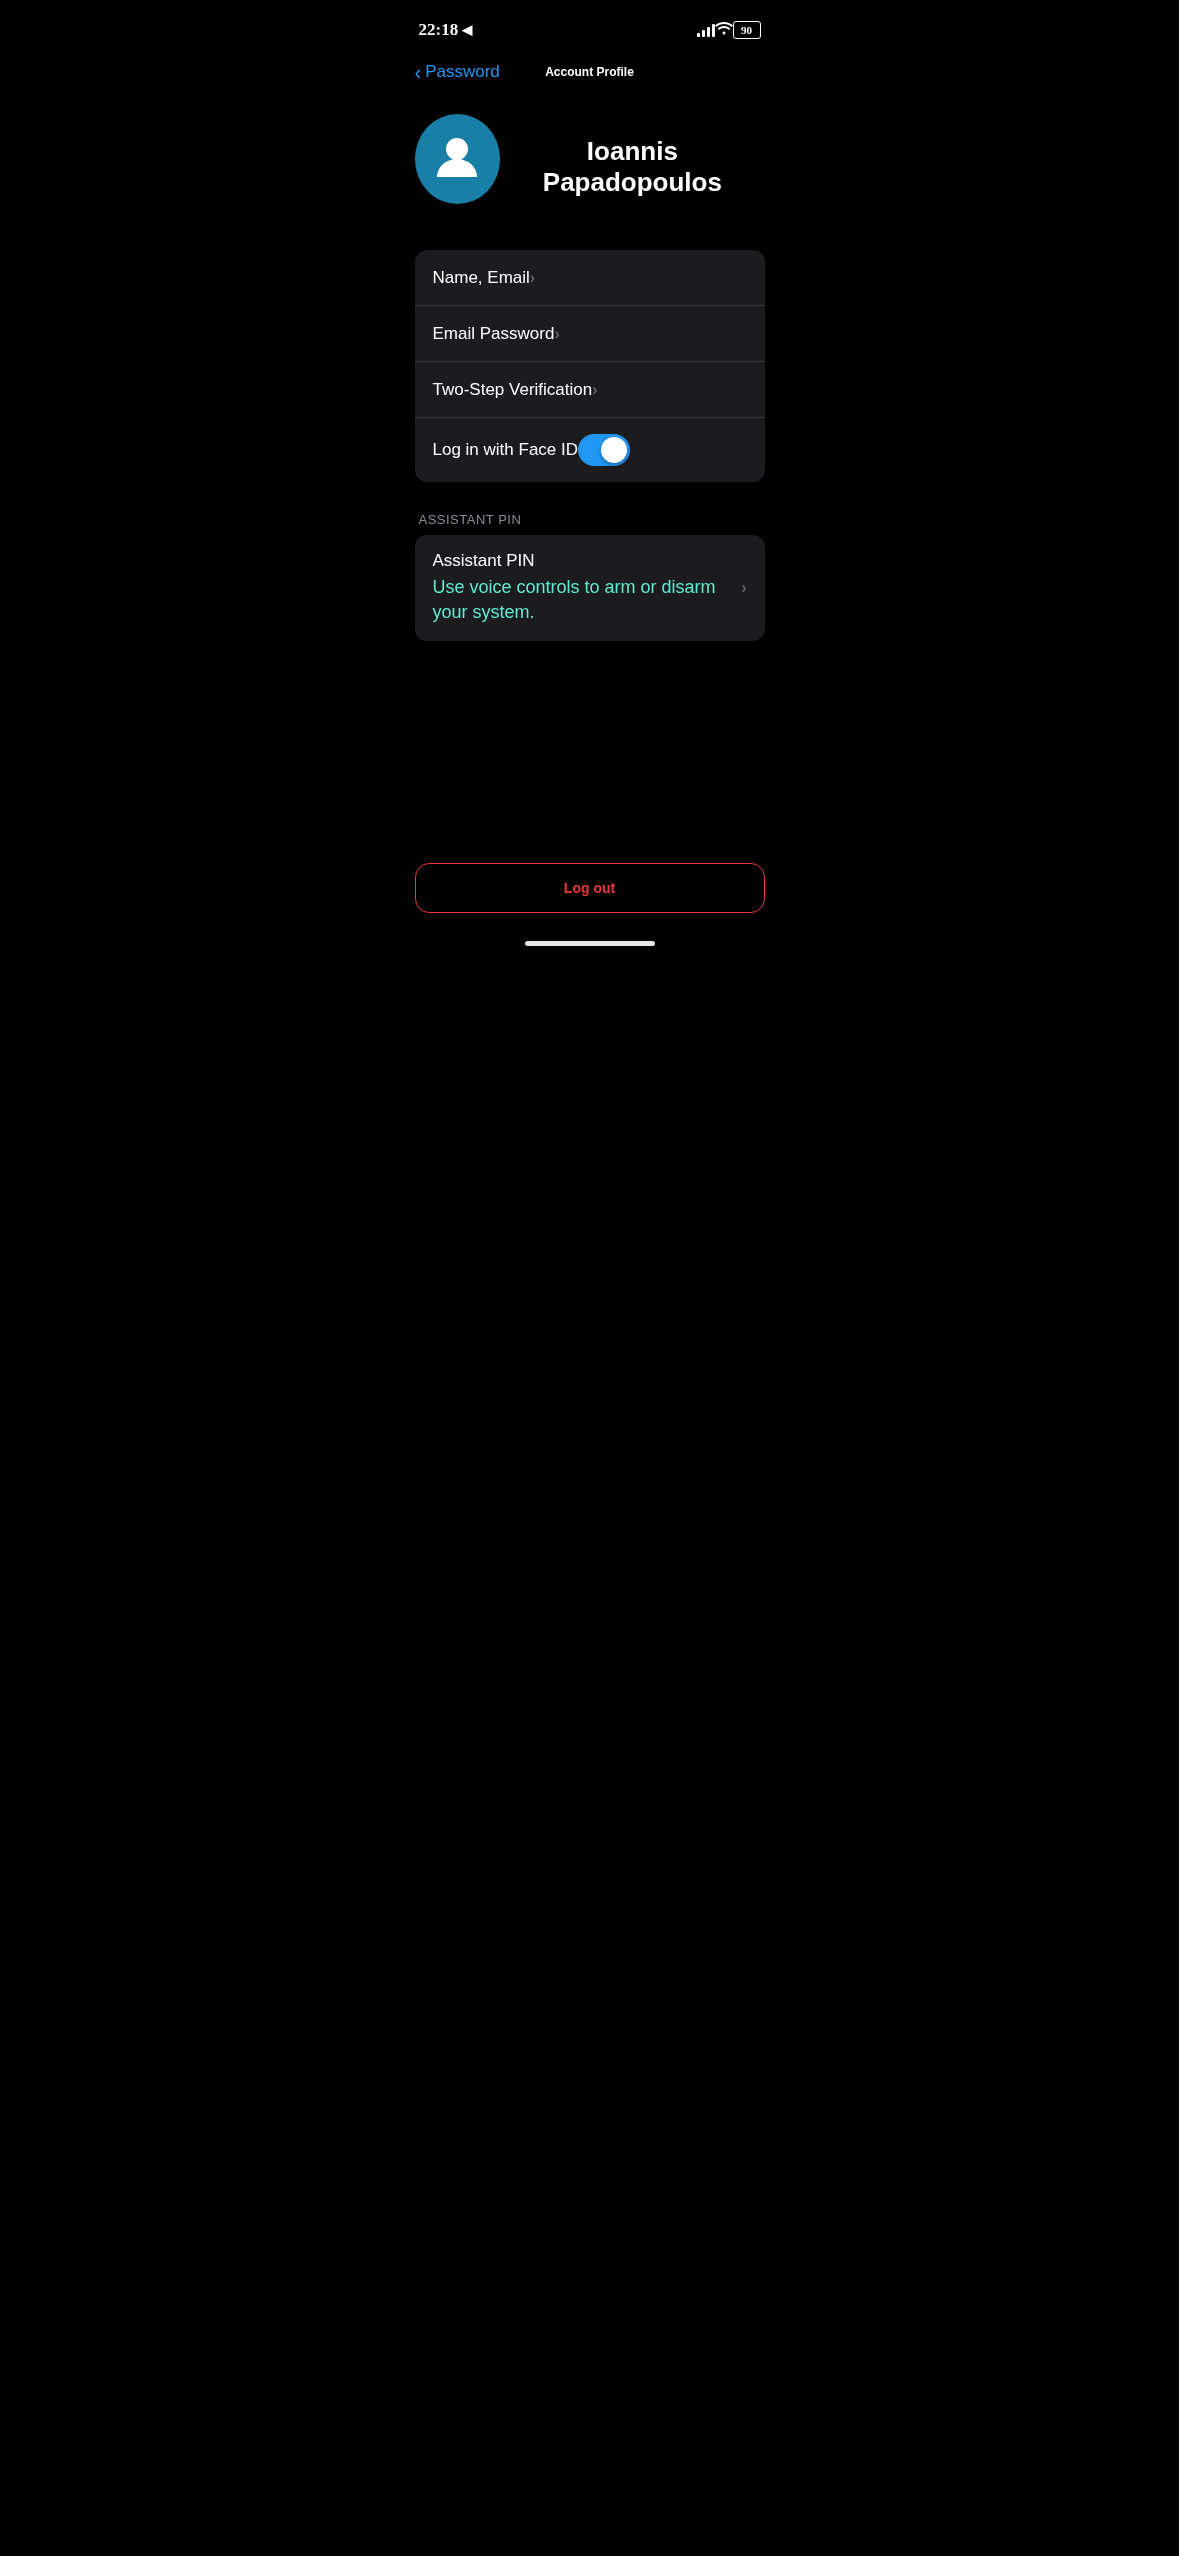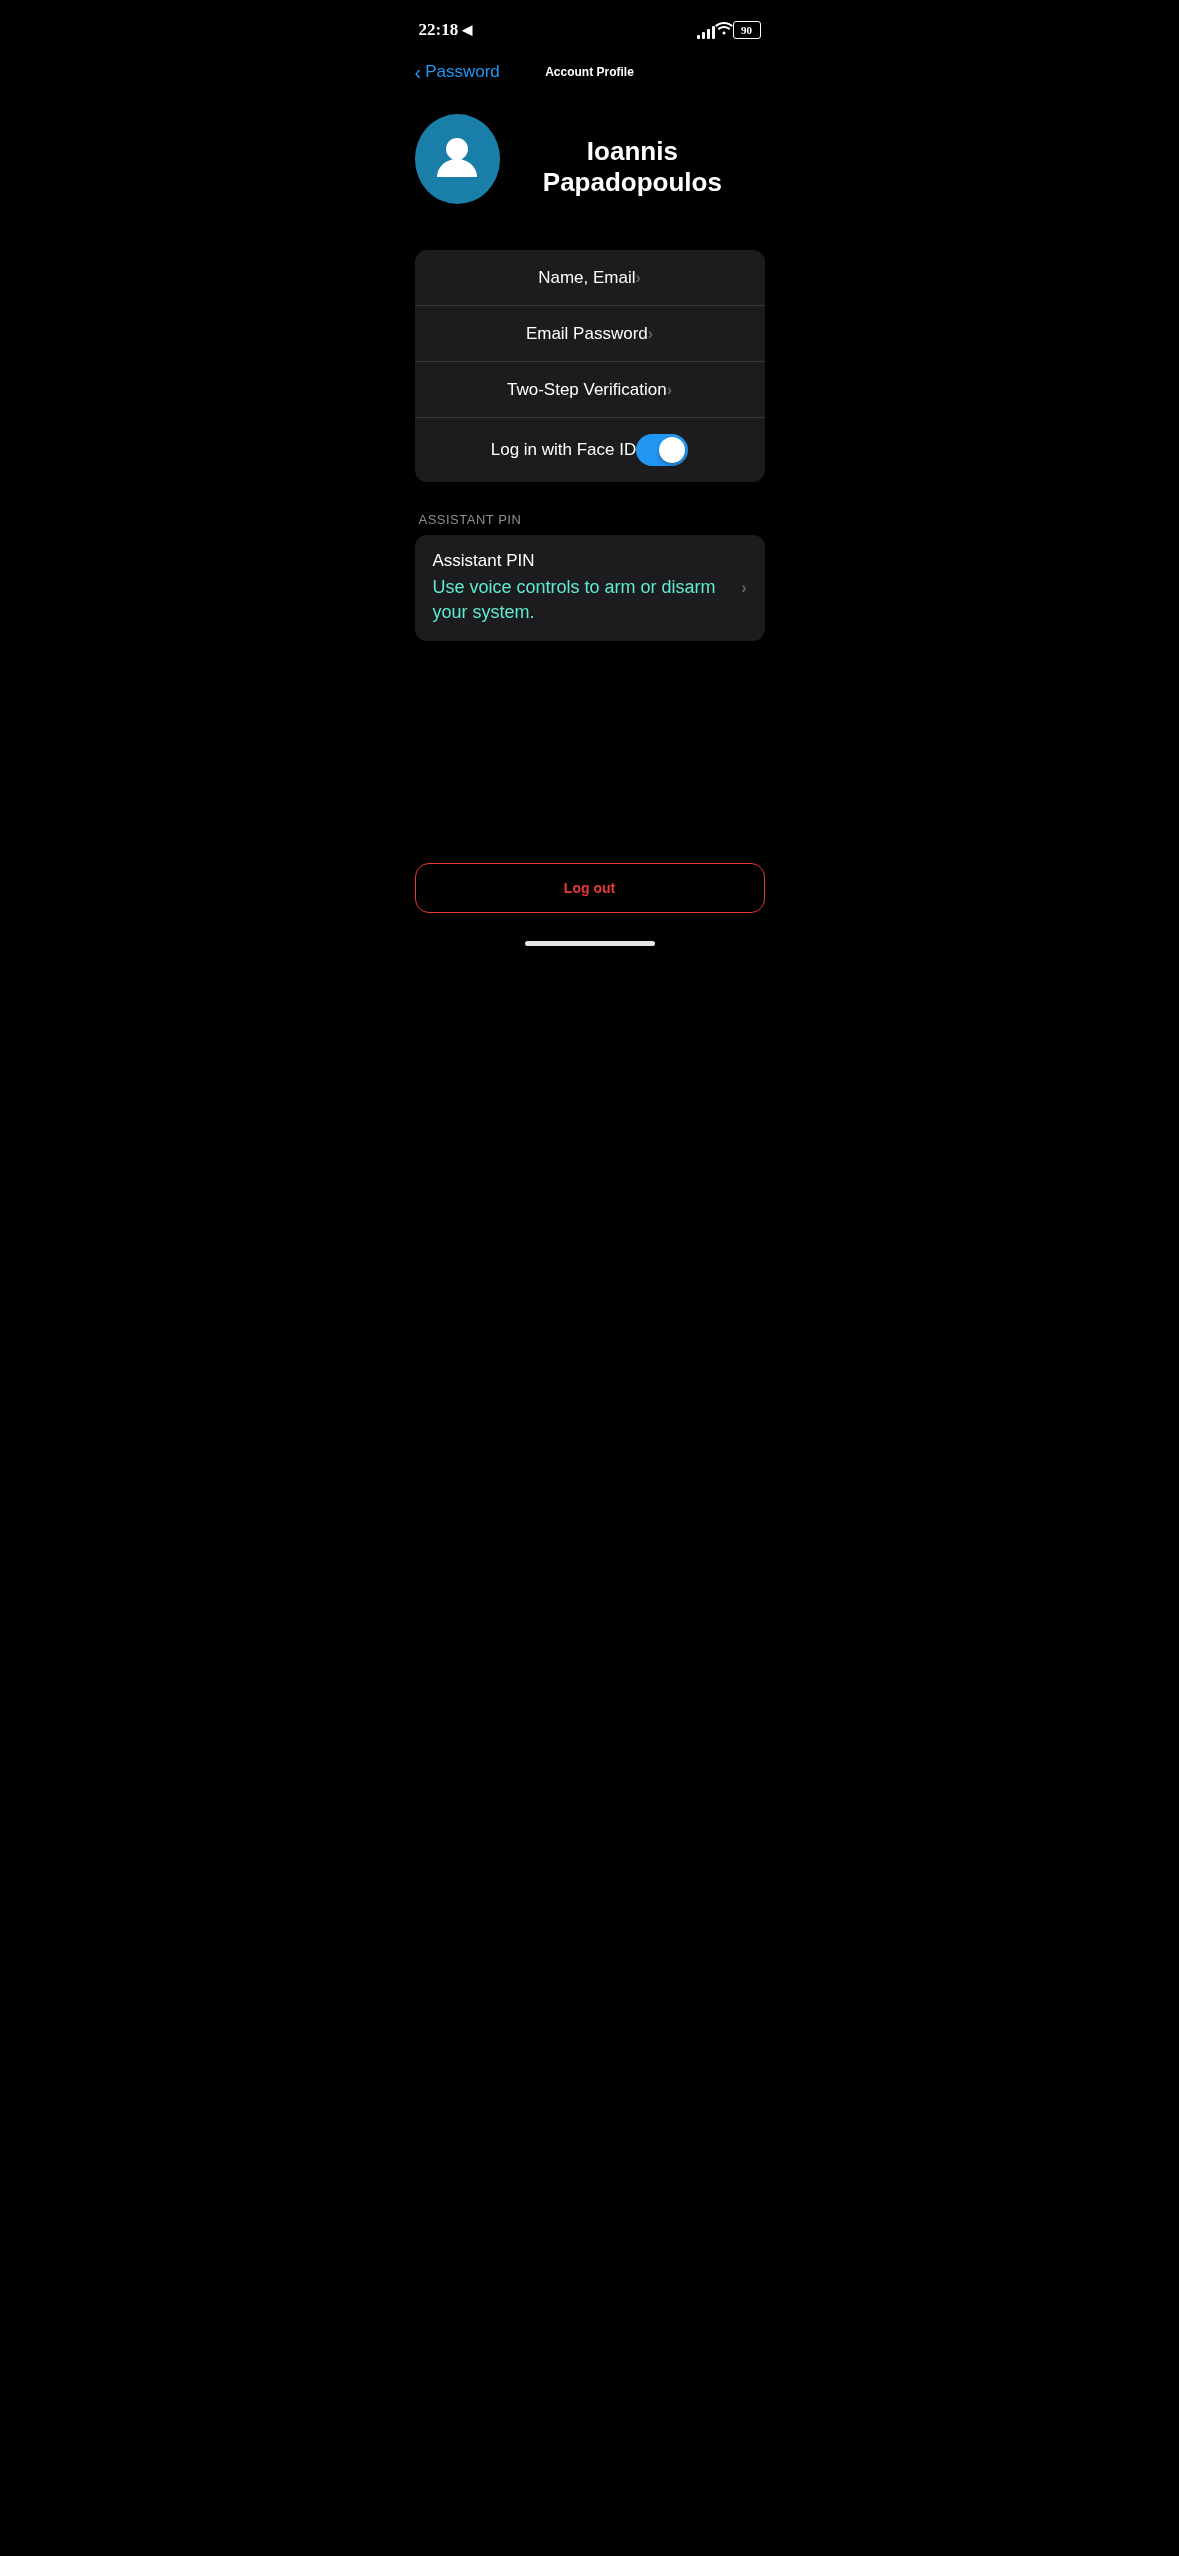--- a/index.html
+++ b/index.html
@@ -39,21 +39,21 @@
       gap: 4px;
     }
 
     .location-icon {
       font-size: 13px;
       color: #ffffff;
     }
 
     .status-icons {
       display: flex;
-      align-items: flex-end;
+      align-items: center;
       gap: 0;
     }
 
     .signal-bars {
       display: flex;
       align-items: flex-end;
       gap: 2px;
       height: 14px;
     }
 
@@ -162,21 +162,21 @@
 
     .settings-group {
       background-color: #1c1c1e;
       border-radius: 12px;
       overflow: hidden;
     }
 
     .settings-item {
       display: flex;
       align-items: center;
-      justify-content: center;
+      justify-content: flex-start;
       padding: 16px 18px;
       border-bottom: 1px solid #3a3a3c;
       cursor: pointer;
       min-height: 56px;
     }
 
     .settings-item:last-child {
       border-bottom: none;
     }
 

